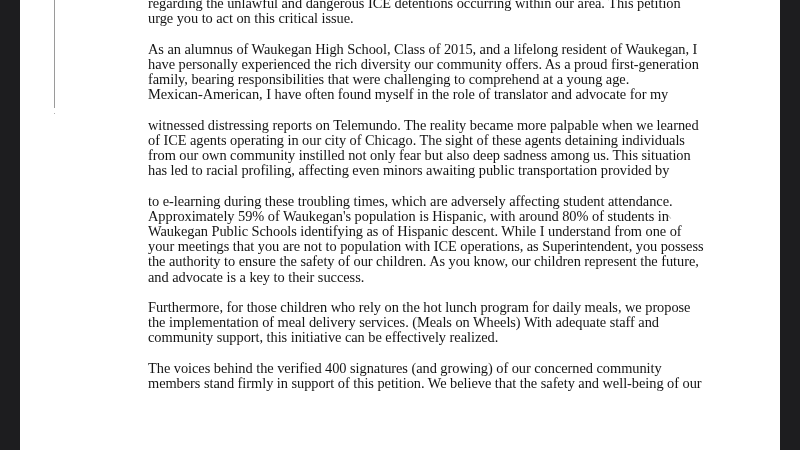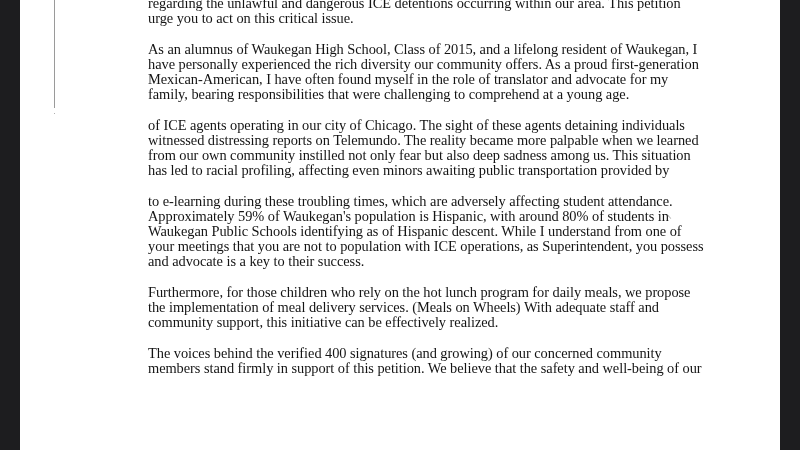--- a/index.html
+++ b/index.html
@@ -48,34 +48,35 @@
   <div class="margin-dot"></div>
 
   <div class="text">
     <p class="para">
       <span class="line">regarding the unlawful and dangerous ICE detentions occurring within our area. This petition</span>
       <span class="line">urge you to act on this critical issue.</span>
     </p>
     <p class="para">
       <span class="line">As an alumnus of Waukegan High School, Class of 2015, and a lifelong resident of Waukegan, I</span>
       <span class="line">have personally experienced the rich diversity our community offers. As a proud first-generation</span>
+      <span class="line">family, bearing responsibilities that were challenging to comprehend at a young age.</span>
       <span class="line">Mexican-American, I have often found myself in the role of translator and advocate for my</span>
-      <span class="line">family, bearing responsibilities that were challenging to comprehend at a young age.</span>
     </p>
     <p class="para">
+      <span class="line">witnessed distressing reports on Telemundo. The reality became more palpable when we learned</span>
       <span class="line">of ICE agents operating in our city of Chicago. The sight of these agents detaining individuals</span>
-      <span class="line">witnessed distressing reports on Telemundo. The reality became more palpable when we learned</span>
       <span class="line">from our own community instilled not only fear but also deep sadness among us. This situation</span>
       <span class="line">has led to racial profiling, affecting even minors awaiting public transportation provided by</span>
     </p>
     <p class="para">
       <span class="line">to e-learning during these troubling times, which are adversely affecting student attendance.</span>
       <span class="line">Approximately 59% of Waukegan's population is Hispanic, with around 80% of students in</span>
       <span class="line">Waukegan Public Schools identifying as of Hispanic descent. While I understand from one of</span>
       <span class="line">your meetings that you are not to population with ICE operations, as Superintendent, you possess</span>
+      <span class="line">the authority to ensure the safety of our children. As you know, our children represent the future,</span>
       <span class="line">and advocate is a key to their success.</span>
     </p>
     <p class="para">
       <span class="line">Furthermore, for those children who rely on the hot lunch program for daily meals, we propose</span>
       <span class="line">the implementation of meal delivery services. (Meals on Wheels) With adequate staff and</span>
       <span class="line">community support, this initiative can be effectively realized.</span>
     </p>
     <p class="para">
       <span class="line">The voices behind the verified 400 signatures (and growing) of our concerned community</span>
       <span class="line">members stand firmly in support of this petition. We believe that the safety and well-being of our</span>

